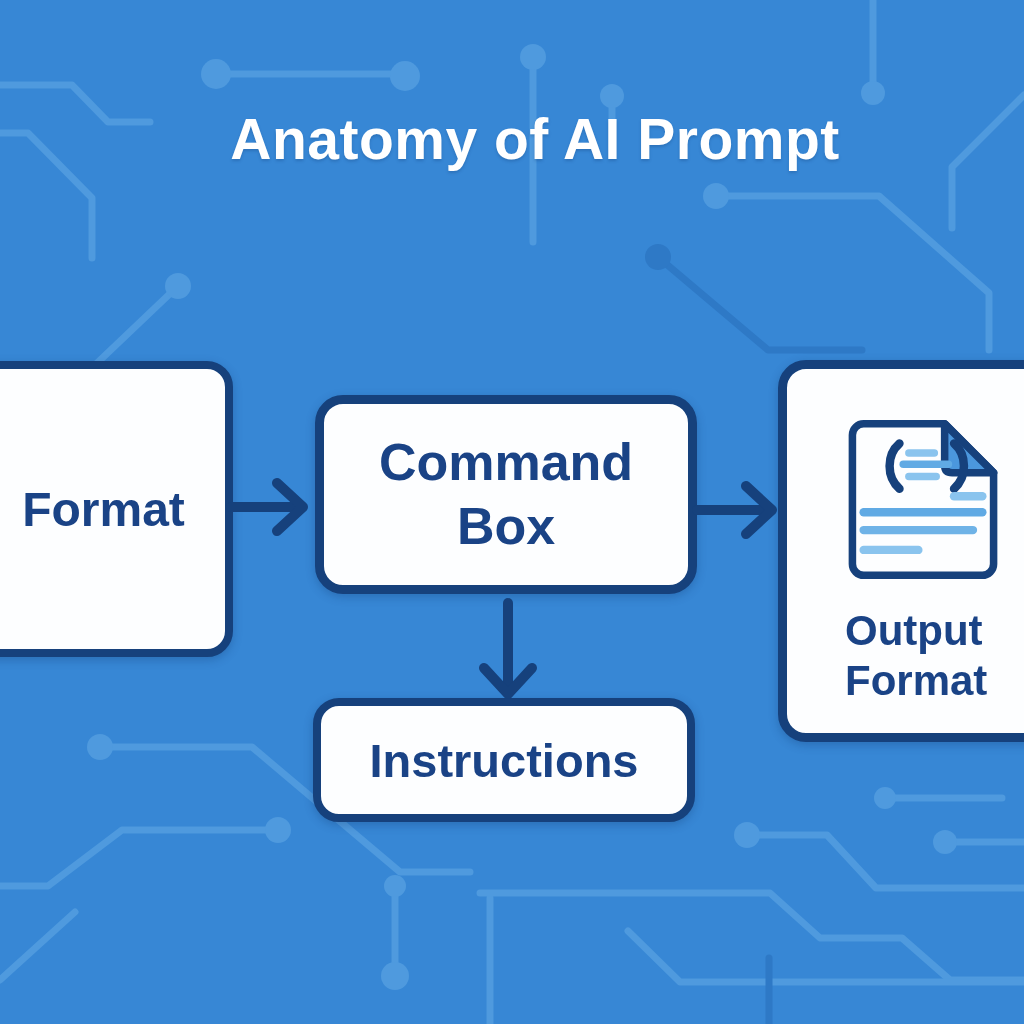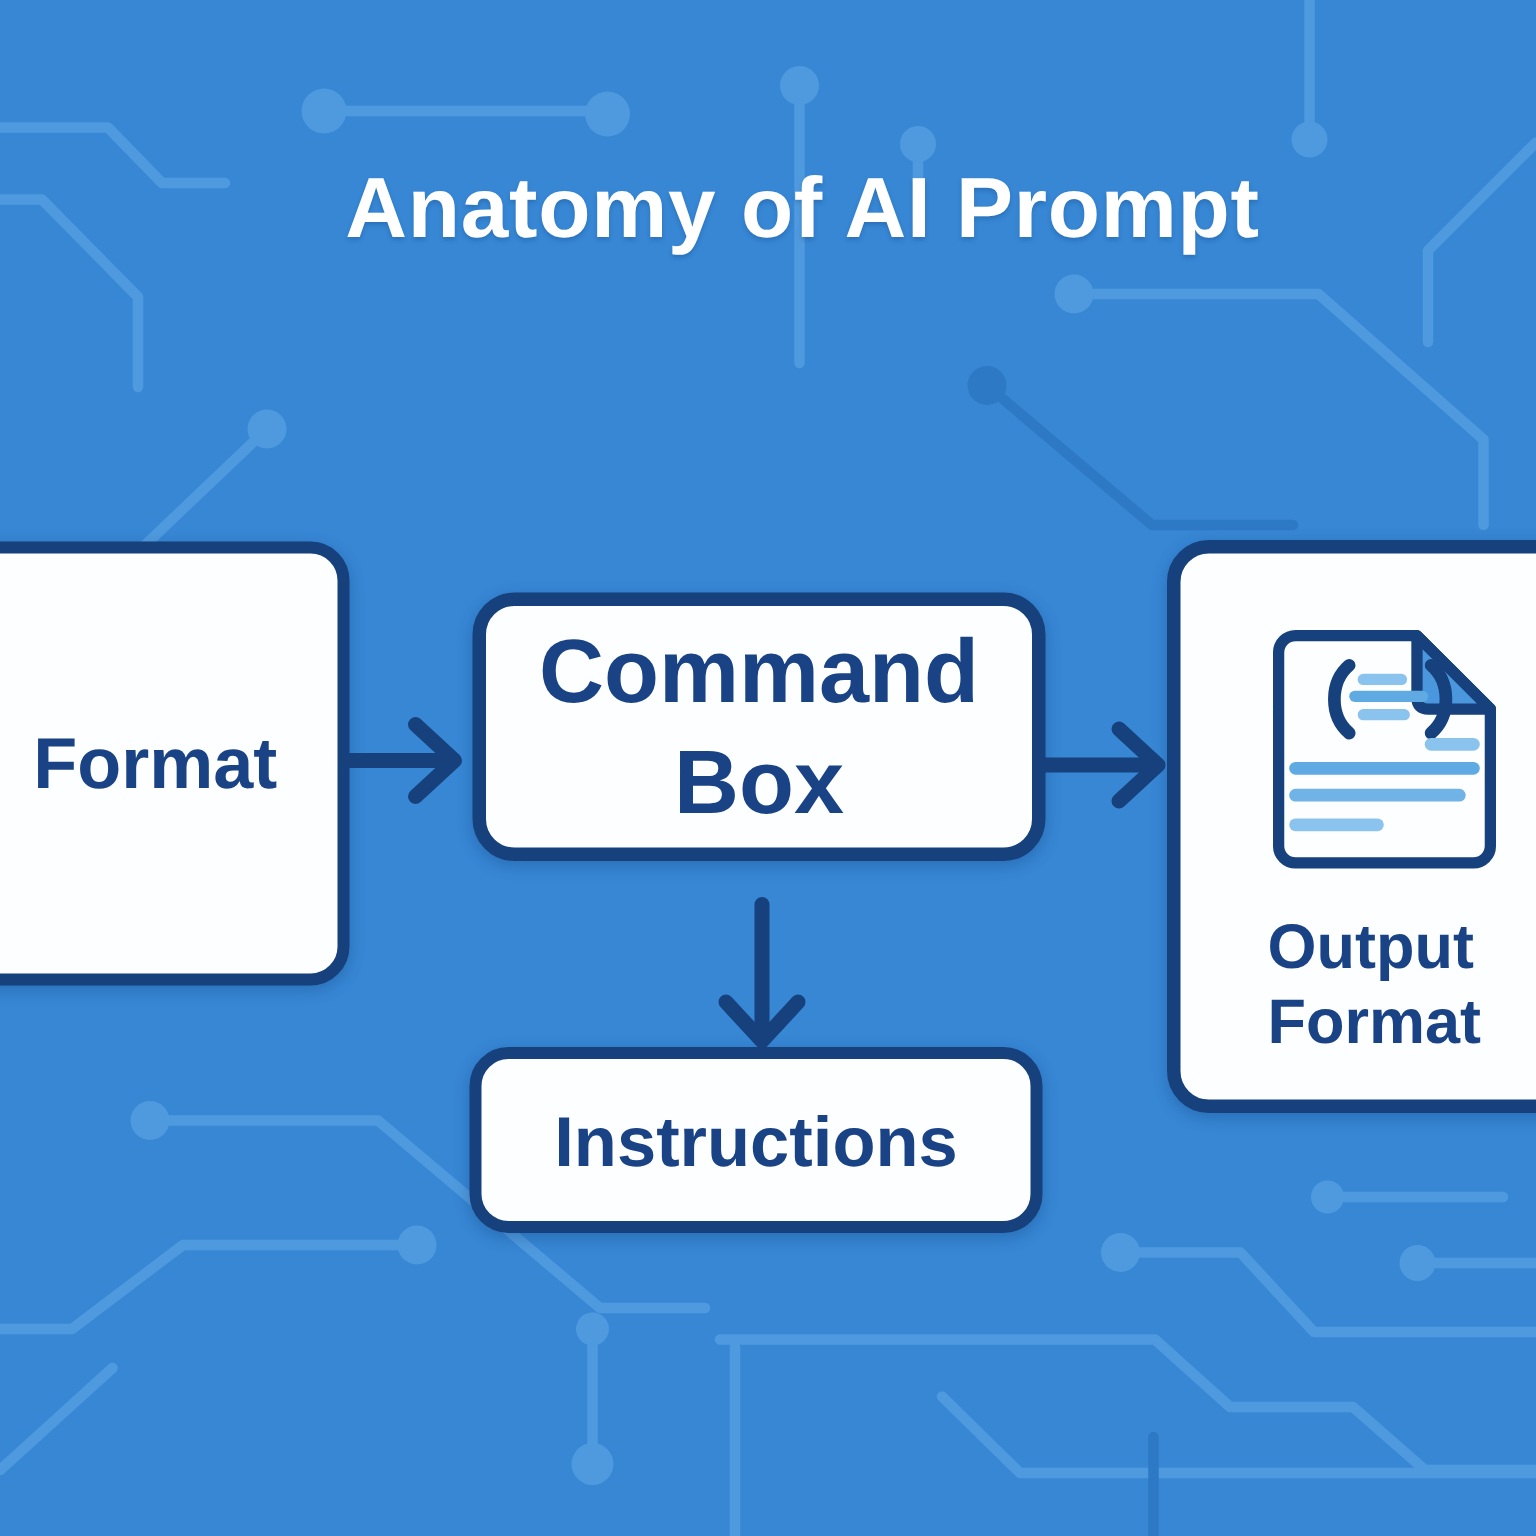--- a/index.html
+++ b/index.html
@@ -22,22 +22,22 @@
     color:#1a4386;font-weight:700;
     display:flex;align-items:center;justify-content:center;
     box-shadow:0 3px 10px rgba(10,45,100,0.28);
   }
   .node-input{
     left:-72px;top:361px;width:305px;height:296px;
     border-width:8px;border-radius:26px;font-size:48px;
     padding-left:46px;
   }
   .node-command{
-    left:315px;top:395px;width:382px;height:179px;
-    font-size:60px;line-height:1.22;text-align:center;padding:0 20px;
+    left:315px;top:395px;width:382px;height:199px;
+    font-size:52px;line-height:1.22;text-align:center;padding:0 20px;
   }
   .node-instructions{
     left:313px;top:698px;width:382px;height:124px;
     border-width:8px;border-radius:26px;font-size:47px;
   }
   .node-output{
     left:778px;top:360px;width:312px;height:382px;
     display:block;
   }
   .doc-icon{position:absolute;left:56px;top:45px;}

